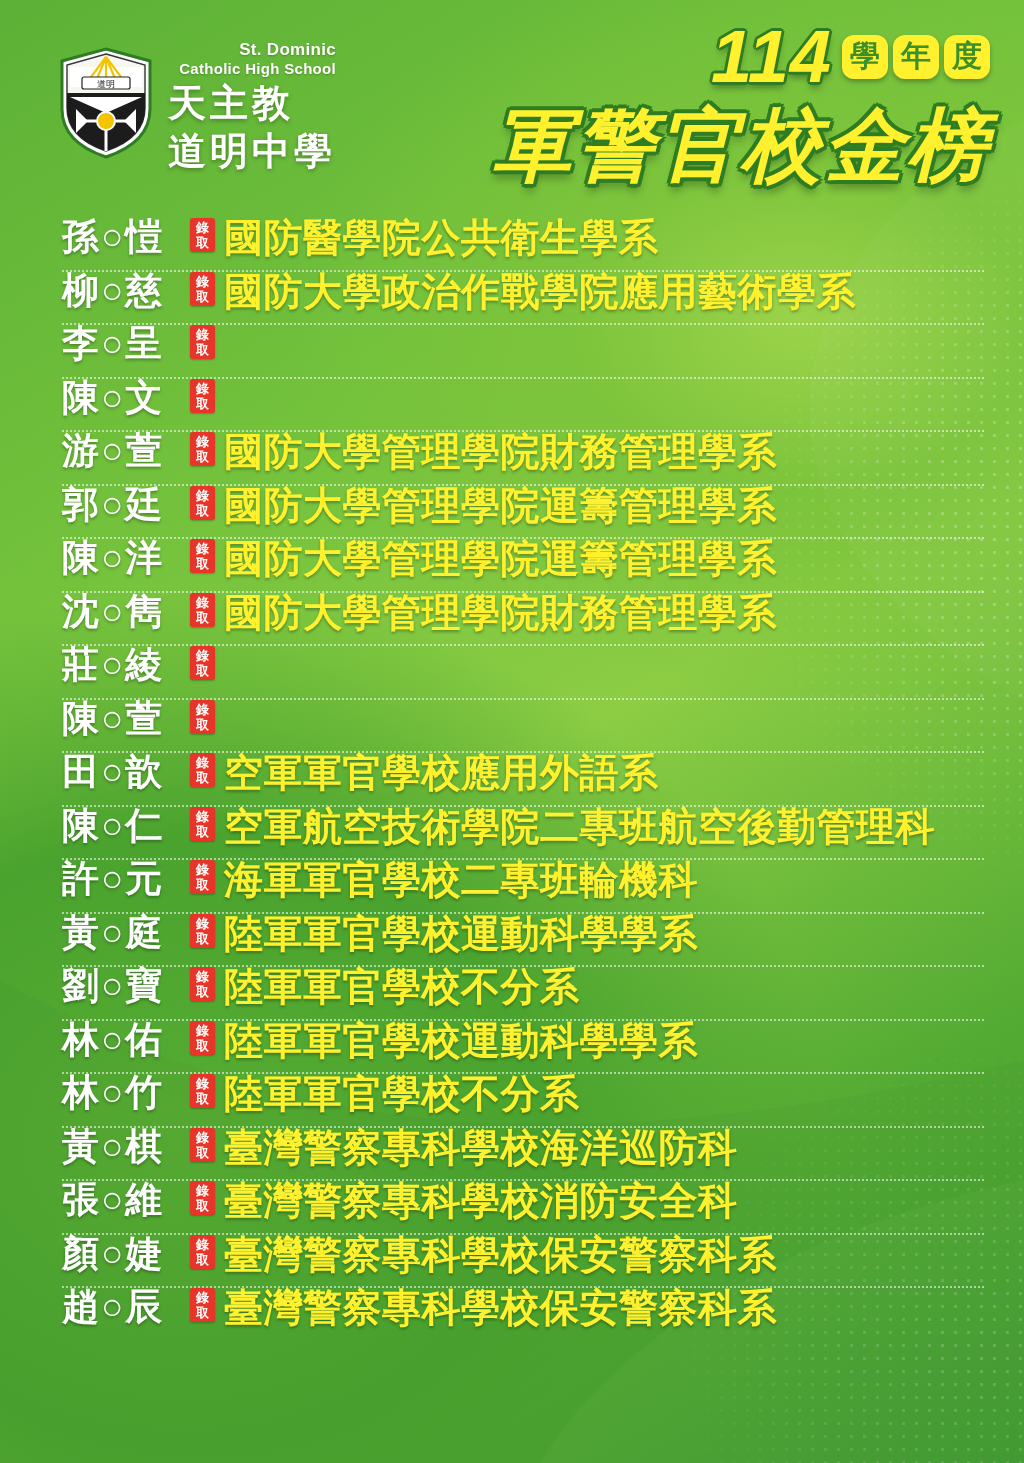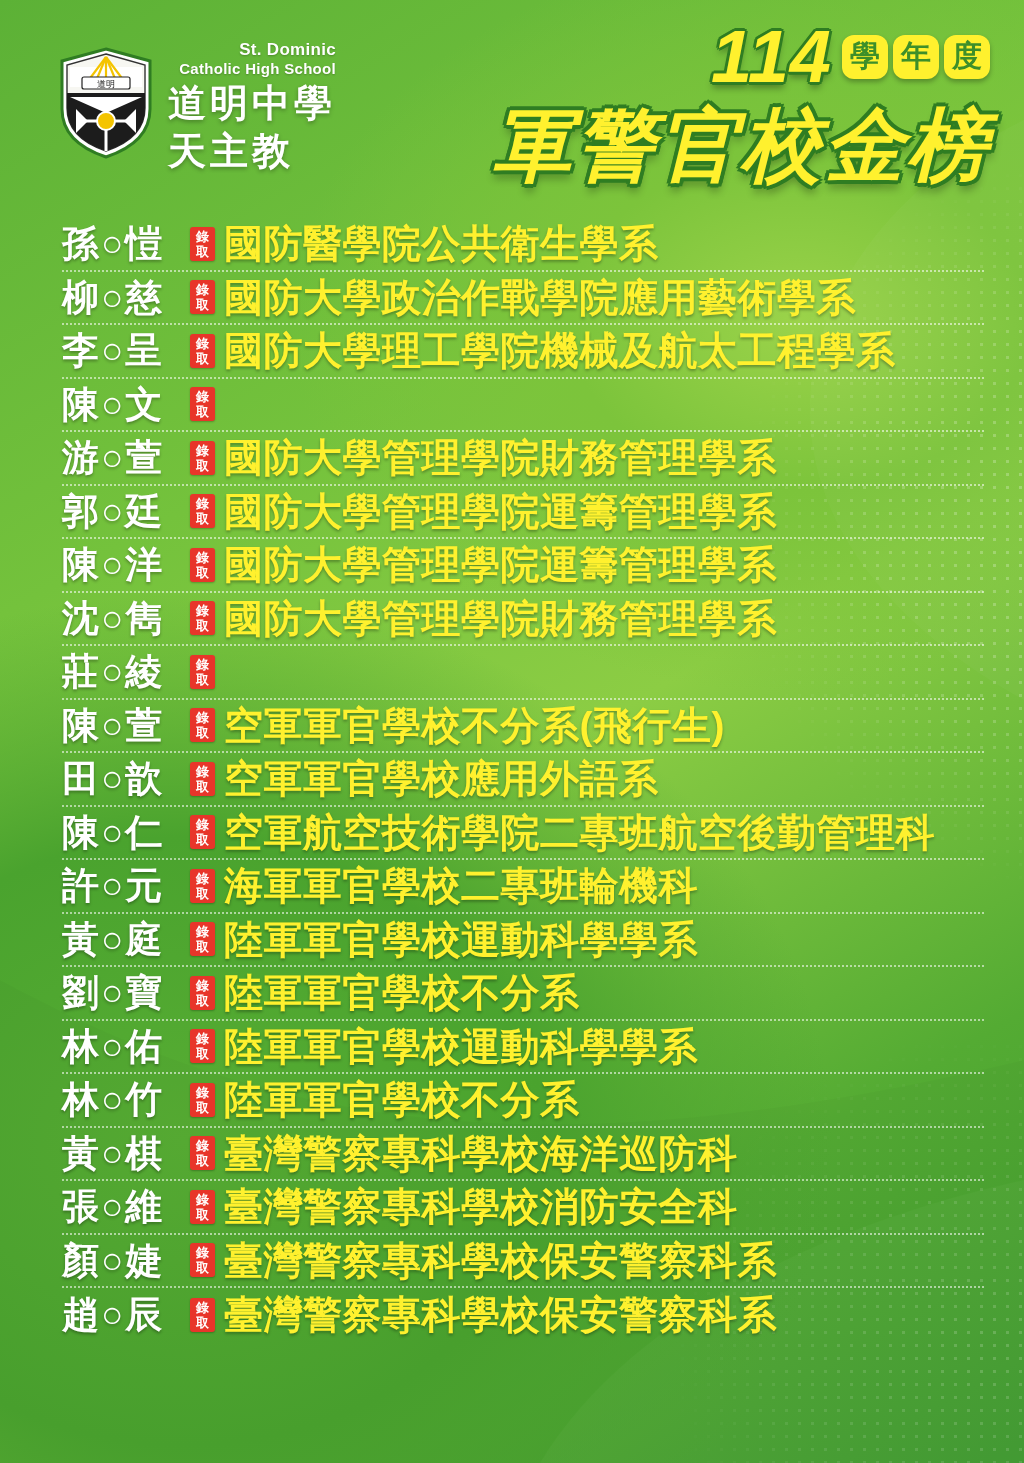--- a/index.html
+++ b/index.html
@@ -157,21 +157,20 @@
   }
 
   
   .list {
     position: relative;
     z-index: 4;
     padding: 6px 40px 20px 62px;
   }
   .row {
     display: flex;
-    align-items: center;
     height: 53.5px;
     border-bottom: 2px dotted rgba(255,255,255,.55);
   }
   .row:last-child { border-bottom: none; }
 
   .name {
     flex: 0 0 auto;
     min-width: 124px;
     color: #ffffff;
     font-size: 37px;
@@ -246,22 +245,22 @@
       <path d="M48 104 L48 52" stroke="#ffffff" stroke-width="3"></path>
       <path d="M20 74 L76 74" stroke="#ffffff" stroke-width="3"></path>
       <circle cx="48" cy="74" r="9" fill="#f4c400" stroke="#ffffff" stroke-width="2"></circle>
       <path d="M18 62 L30 74 L18 86 Z" fill="#ffffff"></path>
       <path d="M78 62 L66 74 L78 86 Z" fill="#ffffff"></path>
     </svg>
 
     <div class="school-names">
       <div class="school-en-1">St. Dominic</div>
       <div class="school-en-2">Catholic High School</div>
+      <div class="school-zh">天主教</div>
       <div class="school-zh small">道明中學</div>
-      <div class="school-zh">天主教</div>
     </div>
 
     <div class="title-block">
       <div class="title-row-1">
         <div class="year-number">114</div>
         <div class="year-label">
           <span>學</span>
           <span>年</span>
           <span>度</span>
         </div>
@@ -287,21 +286,20 @@
           <i>取</i>
         </div>
         <div class="dept">國防大學政治作戰學院應用藝術學系</div>
       </div>
       <div class="row">
         <div class="name">李○呈</div>
         <div class="badge">
           <i>錄</i>
           <i>取</i>
         </div>
-        <div class="dept">國防大學理工學院機械及航太工程學系</div>
       </div>
       <div class="row">
         <div class="name">陳○文</div>
         <div class="badge">
           <i>錄</i>
           <i>取</i>
         </div>
       </div>
       <div class="row">
         <div class="name">游○萱</div>
@@ -341,21 +339,20 @@
           <i>錄</i>
           <i>取</i>
         </div>
       </div>
       <div class="row">
         <div class="name">陳○萱</div>
         <div class="badge">
           <i>錄</i>
           <i>取</i>
         </div>
-        <div class="dept">空軍軍官學校不分系(飛行生)</div>
       </div>
       <div class="row">
         <div class="name">田○歆</div>
         <div class="badge">
           <i>錄</i>
           <i>取</i>
         </div>
         <div class="dept">空軍軍官學校應用外語系</div>
       </div>
       <div class="row">

